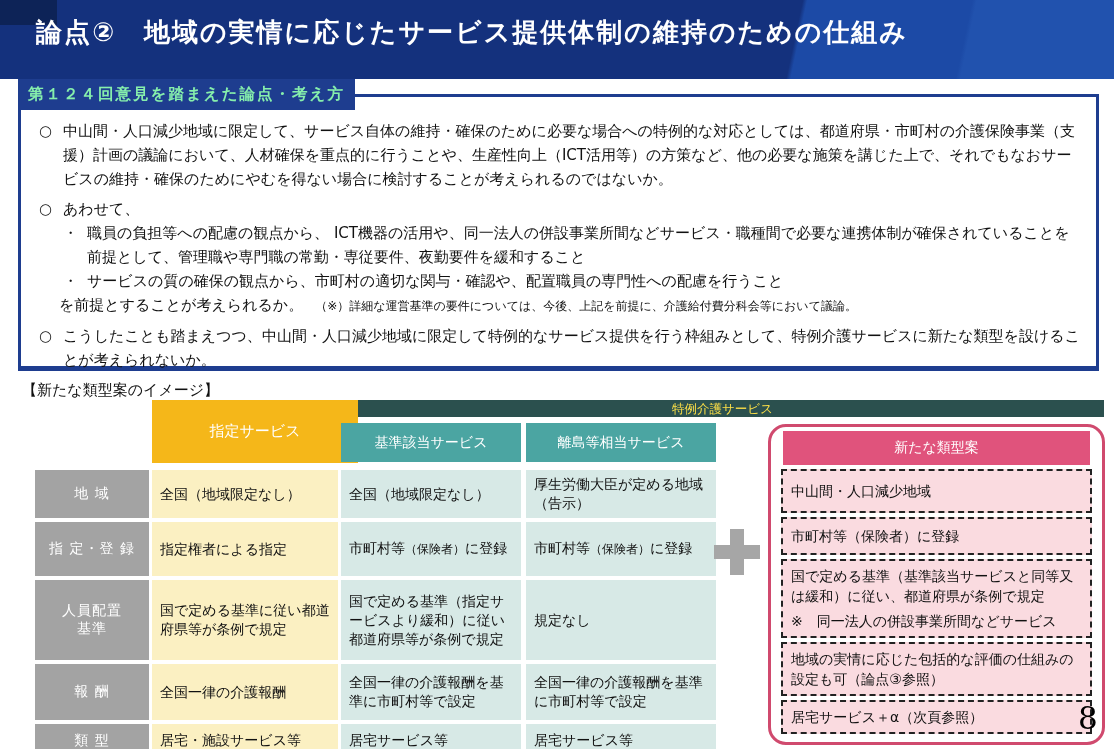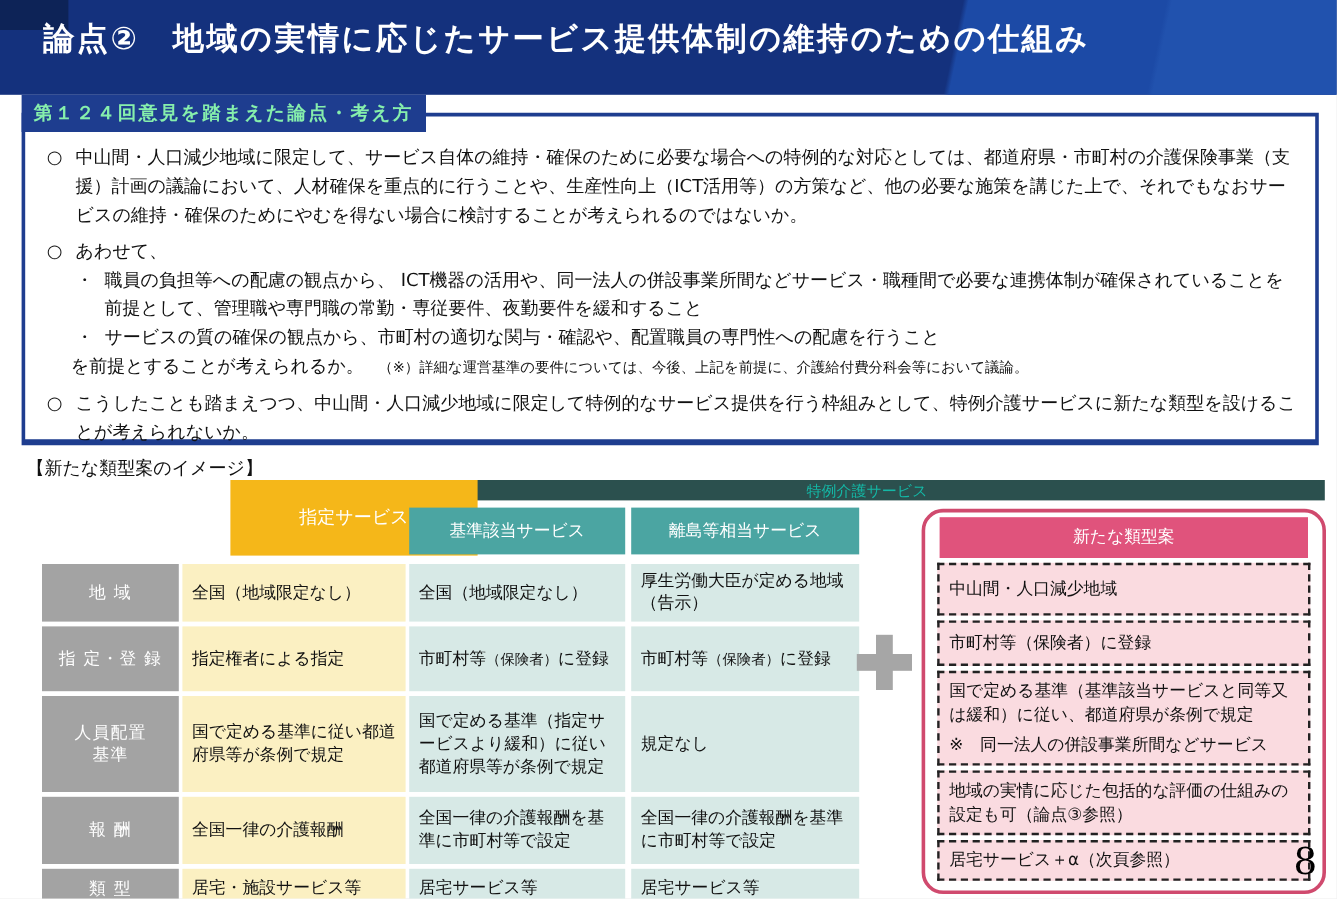--- a/index.html
+++ b/index.html
@@ -30,23 +30,23 @@
   .bullet.main:first-child { margin-top:0; }
   .bullet .marker { position:absolute; left:2px; top:0; }
   .bullet.sub { margin-left:24px; padding-left:26px; margin-top:0; }
   .bullet.cont { margin-left:22px; margin-top:0; }
   .b { font-weight:400; }
   .sm { font-size:12px; }
   
   .section-label { position:absolute; left:22px; top:381px; font-size:15px; color:#111; }
   
   .group-bar { position:absolute; left:341px; top:400px; width:763px; height:17px;
-    background:var(--teal-dark,#2b504e); color:#14b8a6; font-size:12.5px; line-height:17px; text-align:center; }
+    background:var(--teal-dark,#2b504e); color:#fde047; font-size:12.5px; line-height:17px; text-align:center; }
   .col-head { position:absolute; display:flex; align-items:center; justify-content:center; color:#fff; }
-  .col-head.yellow { left:152px; top:400px; width:206px; height:63px; background:var(--yellow,#f5b719); font-size:15px;margin-left:40px; }
+  .col-head.yellow { left:152px; top:400px; width:206px; height:63px; background:var(--yellow,#f5b719); font-size:15px; }
   .col-head.t1 { left:341px; top:423px; width:180px; height:39px; background:var(--teal,#4ba5a2); font-size:14px; }
   .col-head.t2 { left:526px; top:423px; width:190px; height:39px; background:var(--teal,#4ba5a2); font-size:14px; }
   
   .table-rows { position:absolute; left:35px; top:470px; width:681px; }
   .trow { display:flex; margin-bottom:4px; }
   .rlabel { width:114px; margin-right:3px; background:var(--gray,#a3a3a3); color:#fff;
     display:flex; align-items:center; justify-content:center; font-size:14px;
     white-space:pre-line; text-align:center; letter-spacing:1px; box-sizing:border-box; }
   .cell { display:flex; align-items:center; padding:2px 5px 2px 8px; font-size:14px;
     line-height:19px; box-sizing:border-box; }

